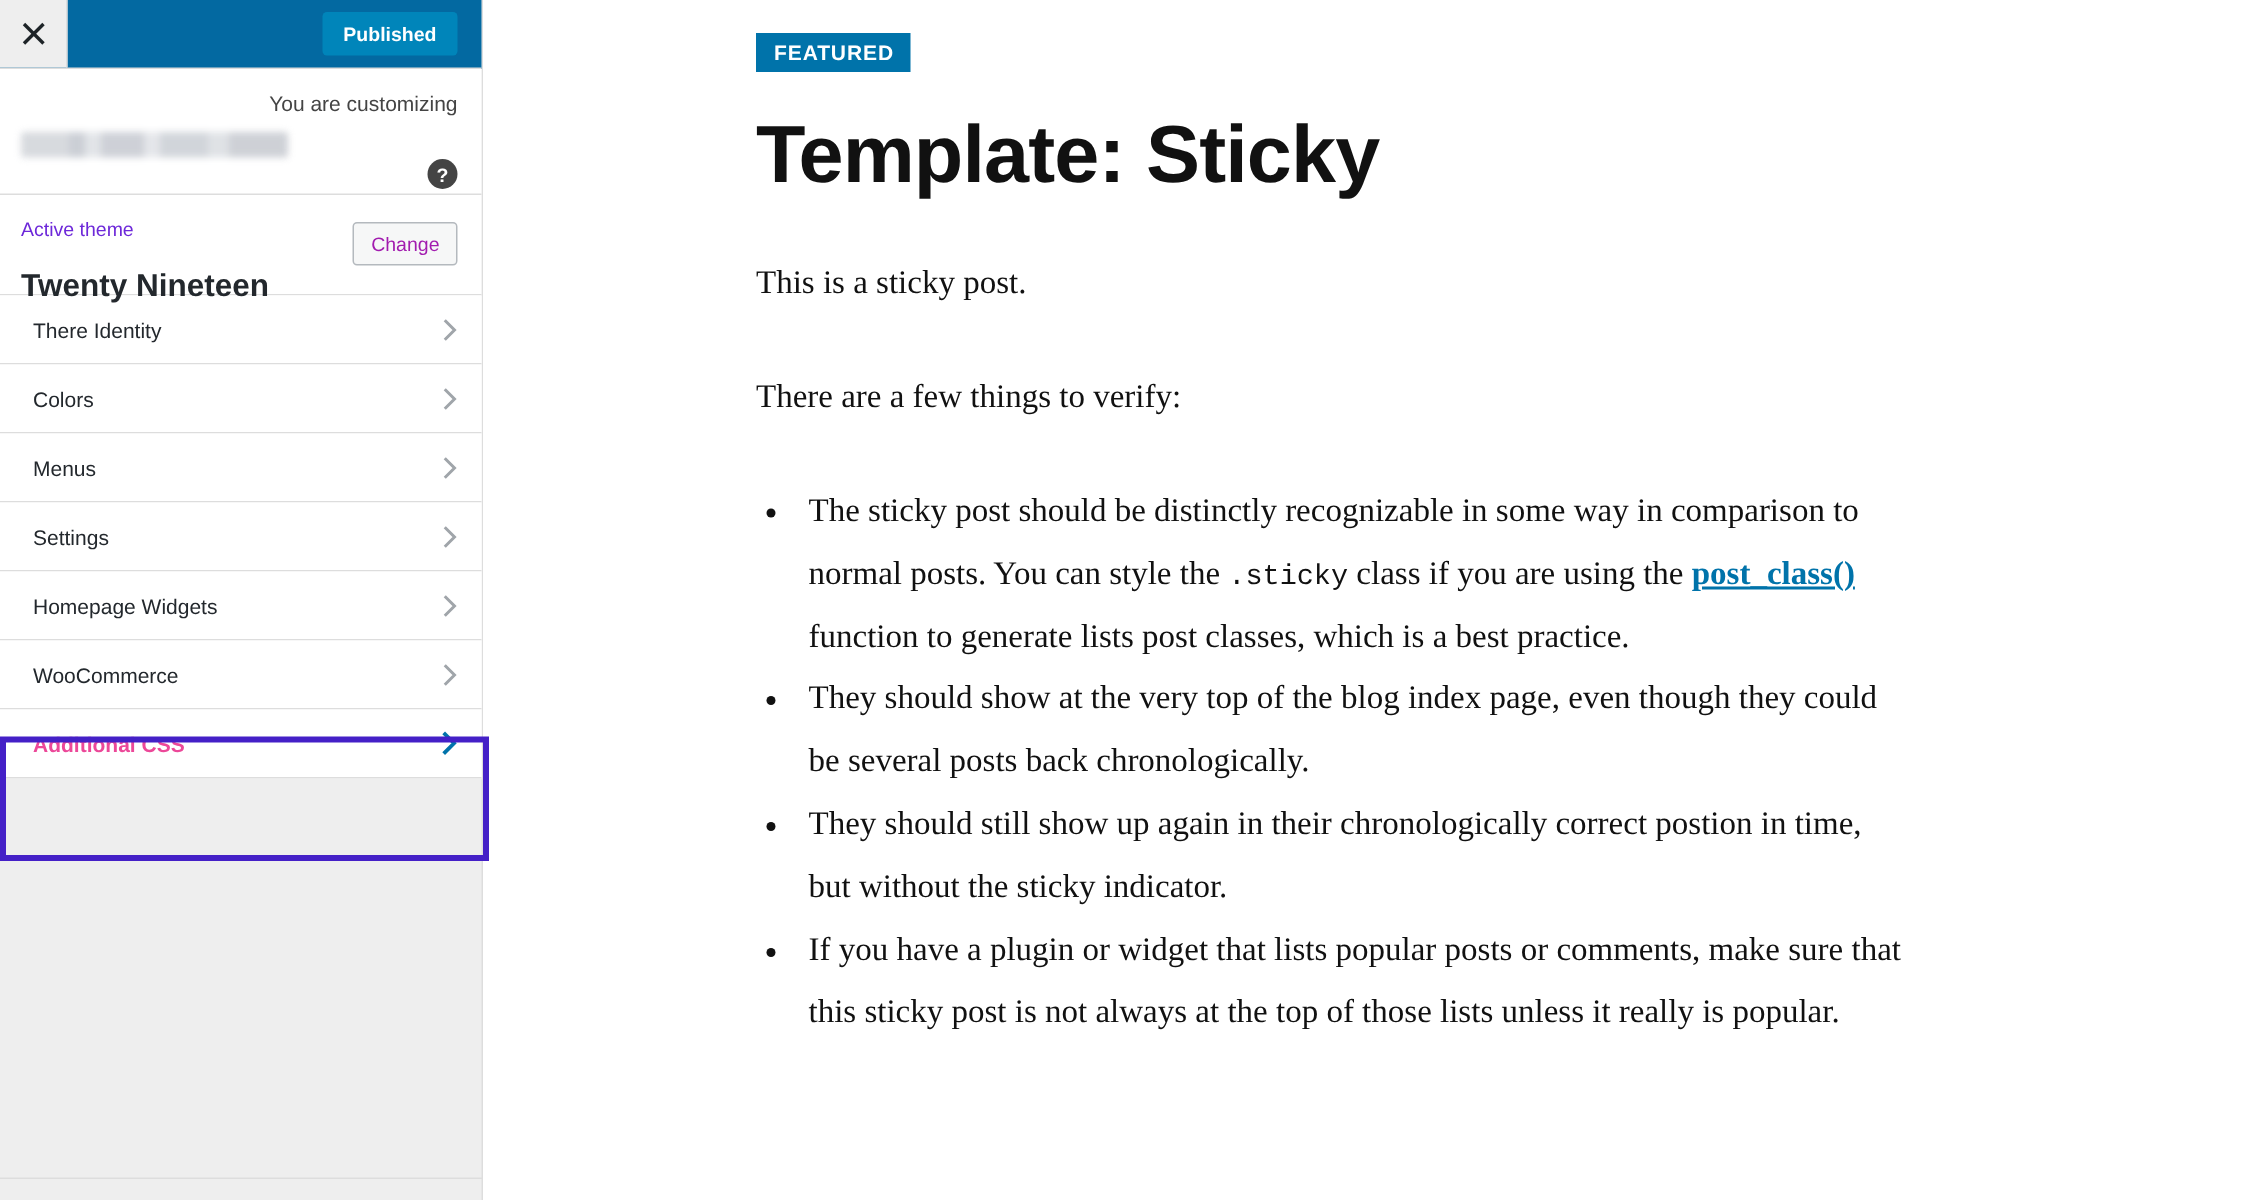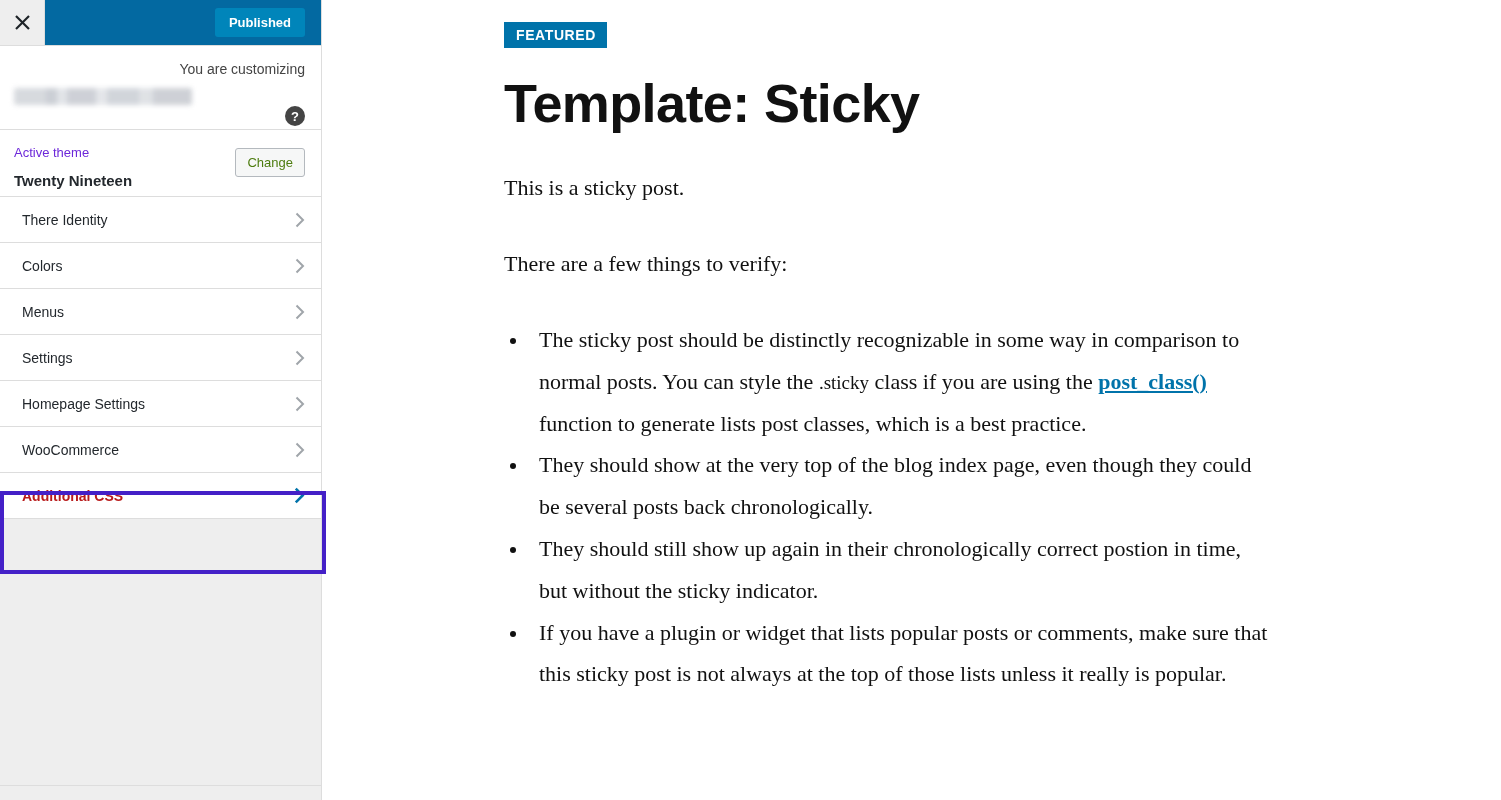--- a/index.html
+++ b/index.html
@@ -121,31 +121,31 @@
     justify-content: space-between;
     box-sizing: border-box;
     height: 67px;
   }
   .theme-text .active-theme-label {
     font-size: 13px;
     color: #6d28d9;
     line-height: 17px;
   }
   .theme-text .theme-name {
-    font-size: 15px;
+    font-size: 21px;
     font-weight: 700;
     color: #23282d;
     line-height: 20px;
-    margin-top: 10px;
+    margin-top: 20px;
   }
   .change-btn {
     background: #f6f7f7;
     border: 1px solid #b4b9be;
     border-radius: 3px;
-    color: #4d7c0f;
+    color: #a21caf;
     font-size: 13px;
     padding: 6px 11px;
     cursor: pointer;
     margin-top: 4px;
     font-family: "Liberation Sans", sans-serif;
   }
 
   .panel-list {
     background: #ffffff;
   }
@@ -162,21 +162,21 @@
   }
   .panel-item .plabel {
     font-size: 14px;
     color: #23282d;
   }
   .chev {
     color: #a0a5aa;
     display: block;
   }
   .panel-item.highlighted .plabel {
-    color: #b91c1c;
+    color: #ec4899;
     font-weight: 700;
   }
   .panel-item.highlighted .chev { color: #0073aa; }
 
   .highlight-box {
     position: absolute;
     left: 0px;
     top: 491px;
     width: 326px;
     height: 83px;
@@ -242,21 +242,21 @@
     list-style: disc;
   }
   .post-body li {
     margin-bottom: 0px;
     padding-left: 10px;
   }
   .post-body li::marker {
     font-size: 20px;
   }
   code.inline {
-    font-family: Liberation Serif, serif;
+    font-family: Liberation Mono, monospace;
     font-size: 19px;
   }
   a.body-link {
     color: #0073aa;
     text-decoration: underline;
     font-family: "Liberation Serif", serif;
     font-weight: bold;
   }
 </style>
 </head>
@@ -314,21 +314,21 @@
       </div>
 
       <div class="panel-item">
         <span class="plabel">Settings</span>
         <svg class="chev" width="10" height="16" viewBox="0 0 10 16">
           <polyline points="1.5,1.5 8,8 1.5,14.5" fill="none" stroke="currentColor" stroke-width="2"></polyline>
         </svg>
       </div>
 
       <div class="panel-item">
-        <span class="plabel">Homepage Settings</span>
+        <span class="plabel">Homepage Widgets</span>
         <svg class="chev" width="10" height="16" viewBox="0 0 10 16">
           <polyline points="1.5,1.5 8,8 1.5,14.5" fill="none" stroke="currentColor" stroke-width="2"></polyline>
         </svg>
       </div>
 
       <div class="panel-item">
         <span class="plabel">WooCommerce</span>
         <svg class="chev" width="10" height="16" viewBox="0 0 10 16">
           <polyline points="1.5,1.5 8,8 1.5,14.5" fill="none" stroke="currentColor" stroke-width="2"></polyline>
         </svg>

